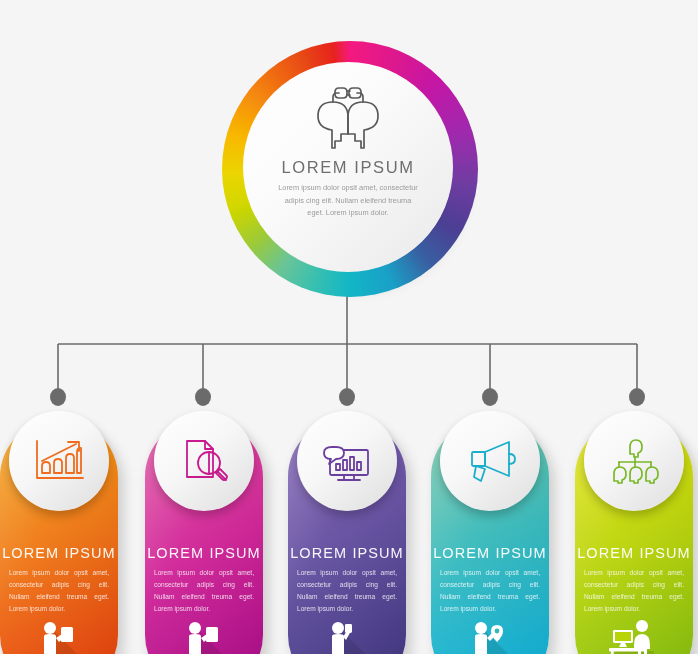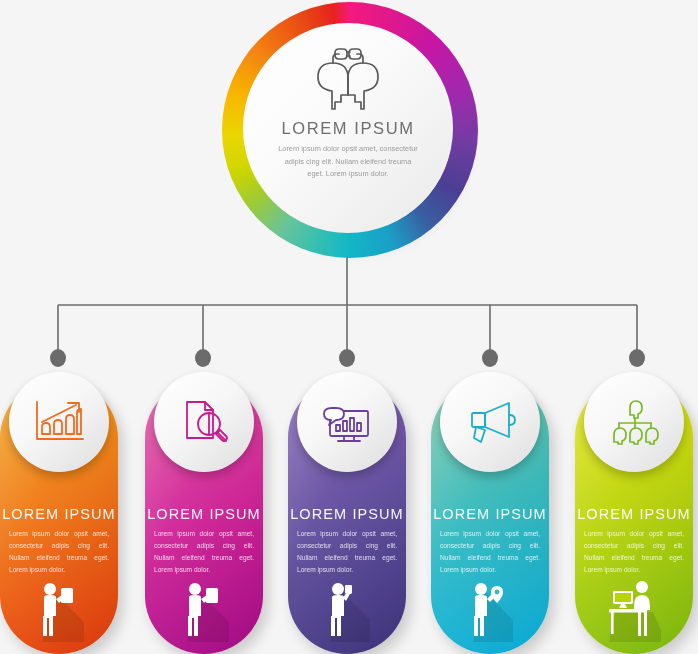--- a/index.html
+++ b/index.html
@@ -3,21 +3,21 @@
 <meta charset="utf-8">
 <title>Infographic</title>
 <style>
   * { box-sizing: border-box; margin: 0; padding: 0; }
   html, body {
     width: 698px; height: 654px;
     background: #f5f5f5;
     font-family: "Liberation Sans", sans-serif;
     overflow: hidden;
   }
-  #stage { position: relative; width: 698px; height: 488px; background: #f5f5f5; }
+  #stage { position: relative; width: 698px; height: 488px; background: #f5f5f5; margin-top: 39px; }
 
   
   .conn-layer { position: absolute; inset: 0; pointer-events: none; }
 
   
   .hub { position: absolute; left: 222px; top: 2px; width: 256px; height: 256px; }
   .hub-ring {
     position: absolute; inset: 0; border-radius: 50%;
     background:
       conic-gradient(from 0deg,

